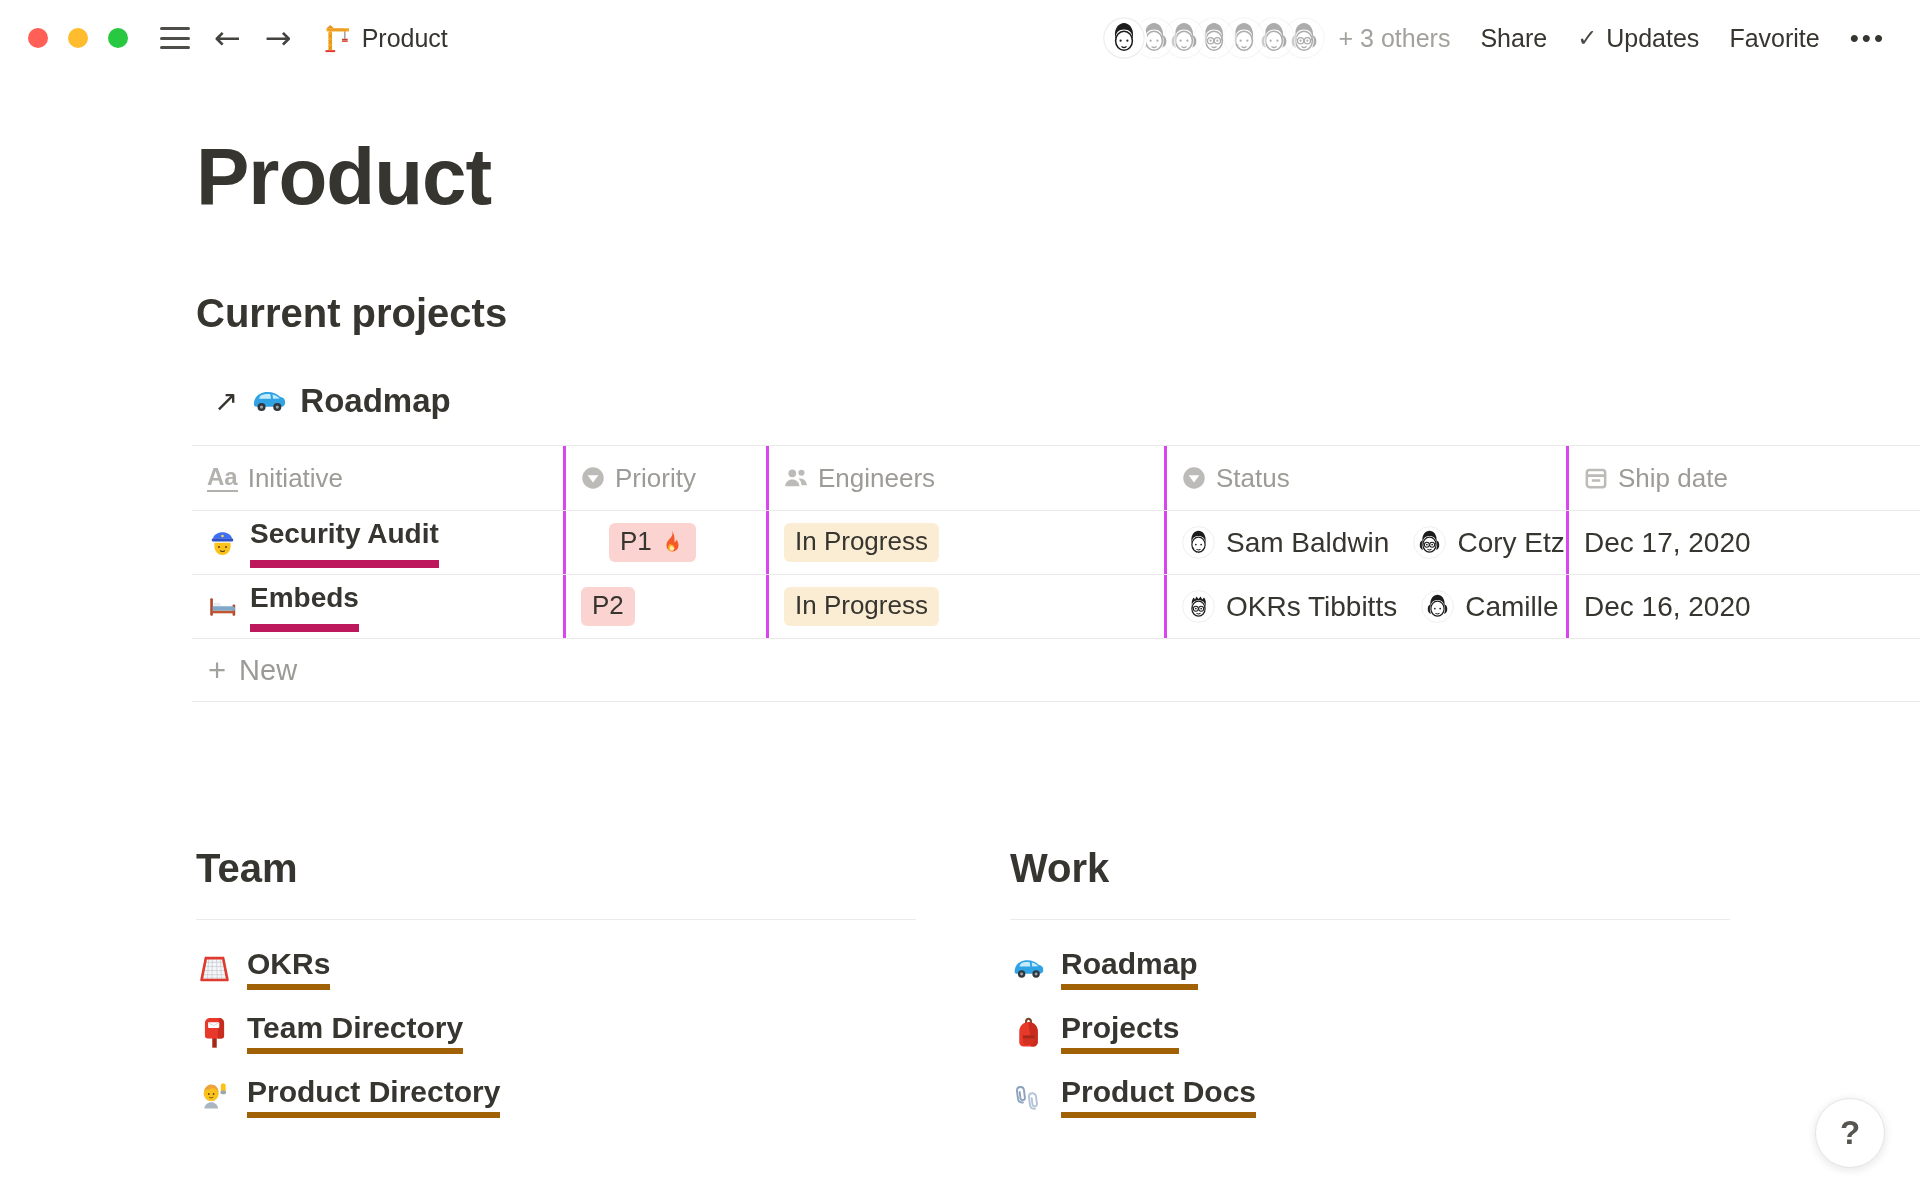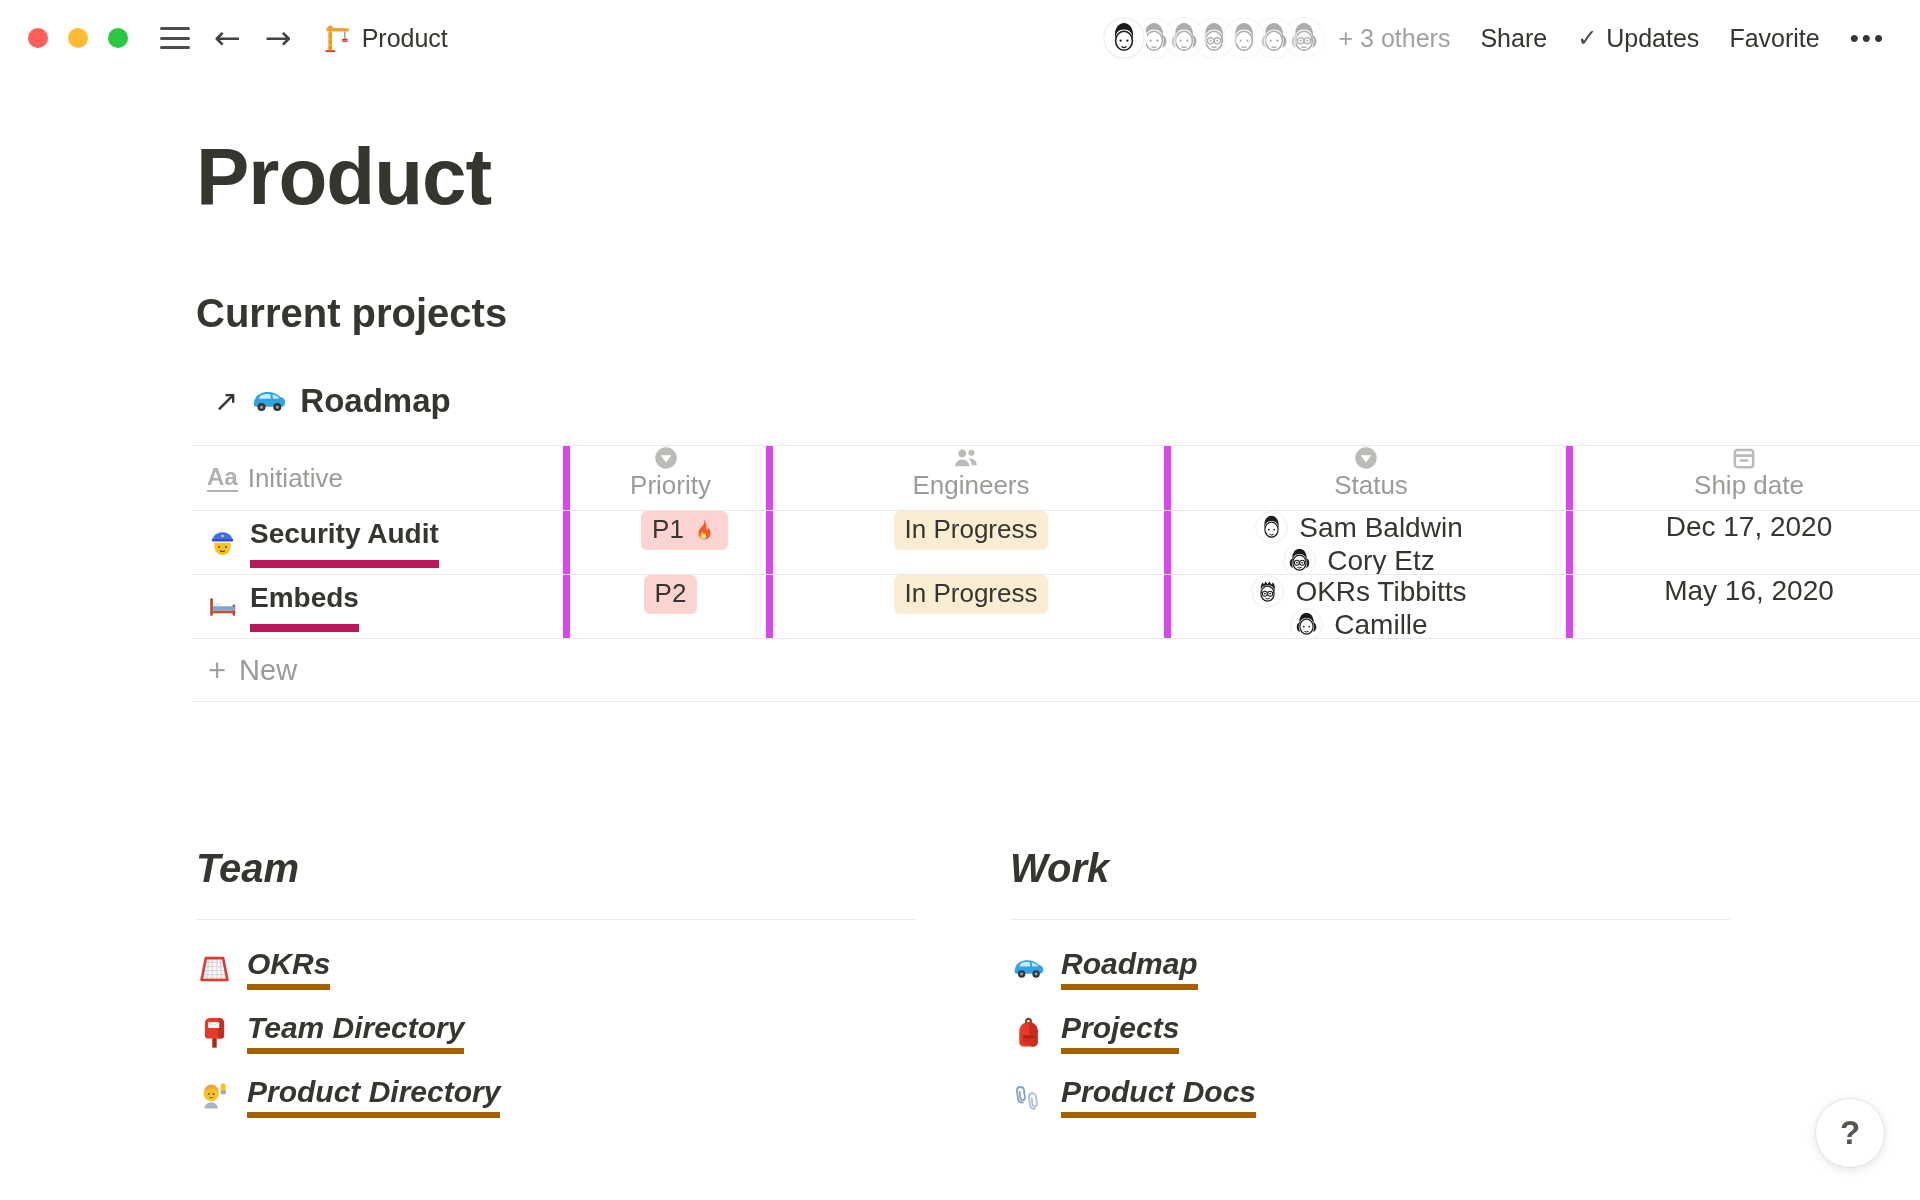--- a/index.html
+++ b/index.html
@@ -38,40 +38,40 @@
   .db-caption { margin:40px 0 0 214px; display:flex; align-items:center; gap:13px; height:46px; }
   .ne-arrow { font-size:29px; color:#37352f; font-family:"DejaVu Sans",sans-serif; }
   .db-caption .icon svg { width:36px; height:36px; display:block; }
   .db-title { font-size:33px; font-weight:700; }
 
   
   .nt-table { margin:21px 0 0 192px; width:1728px; border-top:1px solid #e9e9e7; font-size:28px; }
   .t-row { display:grid; grid-template-columns:371px 203px 398px 402px 1fr; border-bottom:1px solid #e9e9e7; height:64px; }
   .t-row.header { height:65px; color:#9d9b97; font-size:26px; }
   .cell { display:flex; align-items:center; padding:0 10px 0 15px; overflow:hidden; white-space:nowrap; }
-  .t-row .cell + .cell { border-left:7px solid #d946ef;flex-direction:column; }
+  .t-row .cell + .cell { border-left:3px solid #d946ef; }
   .h-icon { display:inline-flex; margin-right:10px; }
   .h-icon svg { width:24px; height:24px; display:block; }
   .aa-glyph { font-size:24px; color:#b3b1ad; font-weight:600; border-bottom:2px solid #b3b1ad; line-height:1; padding-bottom:1px; }
   .row-emoji { display:inline-flex; margin-right:12px; }
   .row-emoji svg { width:31px; height:31px; display:block; }
   .page-link { font-weight:600; border-bottom:8px solid #be185d; padding-bottom:10px; cursor:pointer; }
   .badge { display:inline-flex; align-items:center; gap:7px; padding:4px 11px 5px; border-radius:6px; font-size:26px; line-height:1.15; cursor:pointer; }
   .badge .flame { display:inline-flex; }
   .badge .flame svg { width:26px; height:26px; display:block; }
   .chip { display:inline-flex; align-items:center; gap:11px; margin-right:24px; cursor:pointer; }
   .chip .av { width:33px; height:33px; border-radius:50%; flex:none; }
   .chip .av svg { width:100%; height:100%; display:block; }
   .new-row { display:flex; align-items:center; height:63px; border-bottom:1px solid #e9e9e7; color:#9b9a97; padding-left:16px; gap:13px; cursor:pointer; }
   .new-plus { font-size:31px; line-height:1; color:#a3a19d; }
   .new-label { font-size:29px; }
 
   
   .cols { display:flex; margin:142px 0 0 196px; gap:94px; }
-  .col { width:720px;font-style:italic; }
+  .col { width:720px; }
   .col-h { font-size:40px; font-weight:700; line-height:48px; }
   .divider { border:none; border-top:1px solid #ebebe9; margin-top:27px; }
   .link-list { margin-top:16px; }
   .link-row { height:64px; display:flex; align-items:center; gap:15px; }
   .link-row .icon { width:36px; display:inline-flex; justify-content:center; }
   .link-row .icon svg { width:33px; height:33px; display:block; }
   .big-link { font-size:30px; font-weight:600; border-bottom:6px solid #a16207; padding-bottom:3px; cursor:pointer; }
 
   
   .help-btn { position:fixed; right:35px; bottom:32px; width:70px; height:70px; border-radius:50%;
@@ -409,21 +409,21 @@
               <path d="M25.5 15.6c1.4 3.9 1 8-.5 10.7 2.7-1 3.8-3.3 3.6-6.2-.1-2-1.3-3.8-3.1-4.5z" fill="#1c1c1c"></path>
               <circle cx="15.1" cy="20.3" r=".95" fill="#1c1c1c"></circle>
               <circle cx="20.9" cy="20.3" r=".95" fill="#1c1c1c"></circle>
               <path d="M16.2 25.5c1.2.85 2.5.85 3.6 0" stroke="#1c1c1c" stroke-width="1.1" fill="none" stroke-linecap="round"></path>
             </svg>
           </span>
         <span>Camille</span>
       </span>
     </div>
     <div class="cell">
-      <span>May 16, 2020</span>
+      <span>Dec 16, 2020</span>
     </div>
   </div>
 
   <div class="new-row">
     <span class="new-plus">+</span>
     <span class="new-label">New</span>
   </div>
 </div>
 
 <div class="cols">

